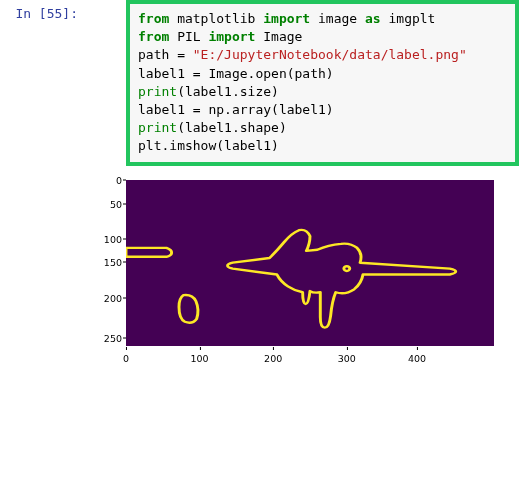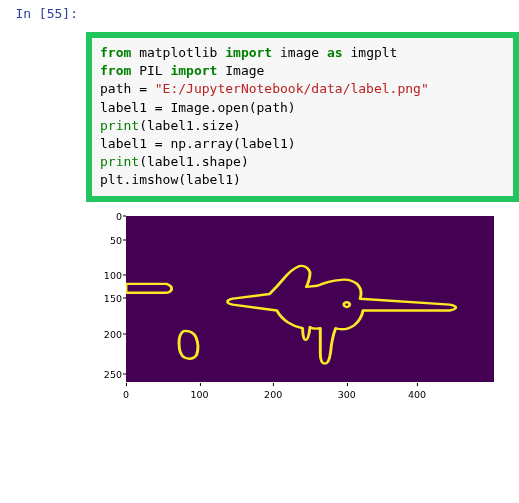--- a/index.html
+++ b/index.html
@@ -4,40 +4,39 @@
 <style>
   * { box-sizing: border-box; }
   body {
     margin: 0;
     padding: 0;
     font-family: "Consolas", "Monaco", monospace;
     font-size: 13px;
     background: #fff;
     width: 519px;
   }
-  .cell { display: flex; }
+  .cell { display: flex; gap: 40px; }
   .prompt {
     width: 86px;
     flex-shrink: 0;
     text-align: right;
     padding: 6px 8px 0 0;
     font-family: monospace;
     font-size: 13px;
   }
   .prompt-in { color: #303F9F; }
   .prompt-out { color: #D84315; }
   .code-area {
     flex: 1;
     background: #F7F7F7;
-    border: 6px solid #22c55e;
+    border: 4px solid #22c55e;
     padding: 6px 8px;
     font-family: "Consolas", "Monaco", monospace;
     line-height: 1.4;
     white-space: pre;
-    margin-top: 32px;
   }
   .output-area {
     flex: 1;
     padding: 6px 8px;
     font-family: "Consolas", "Monaco", monospace;
     line-height: 1.4;
     white-space: pre;
   }
   .kw { color: #008000; font-weight: bold; }
   .str { color: #BA2121; }

